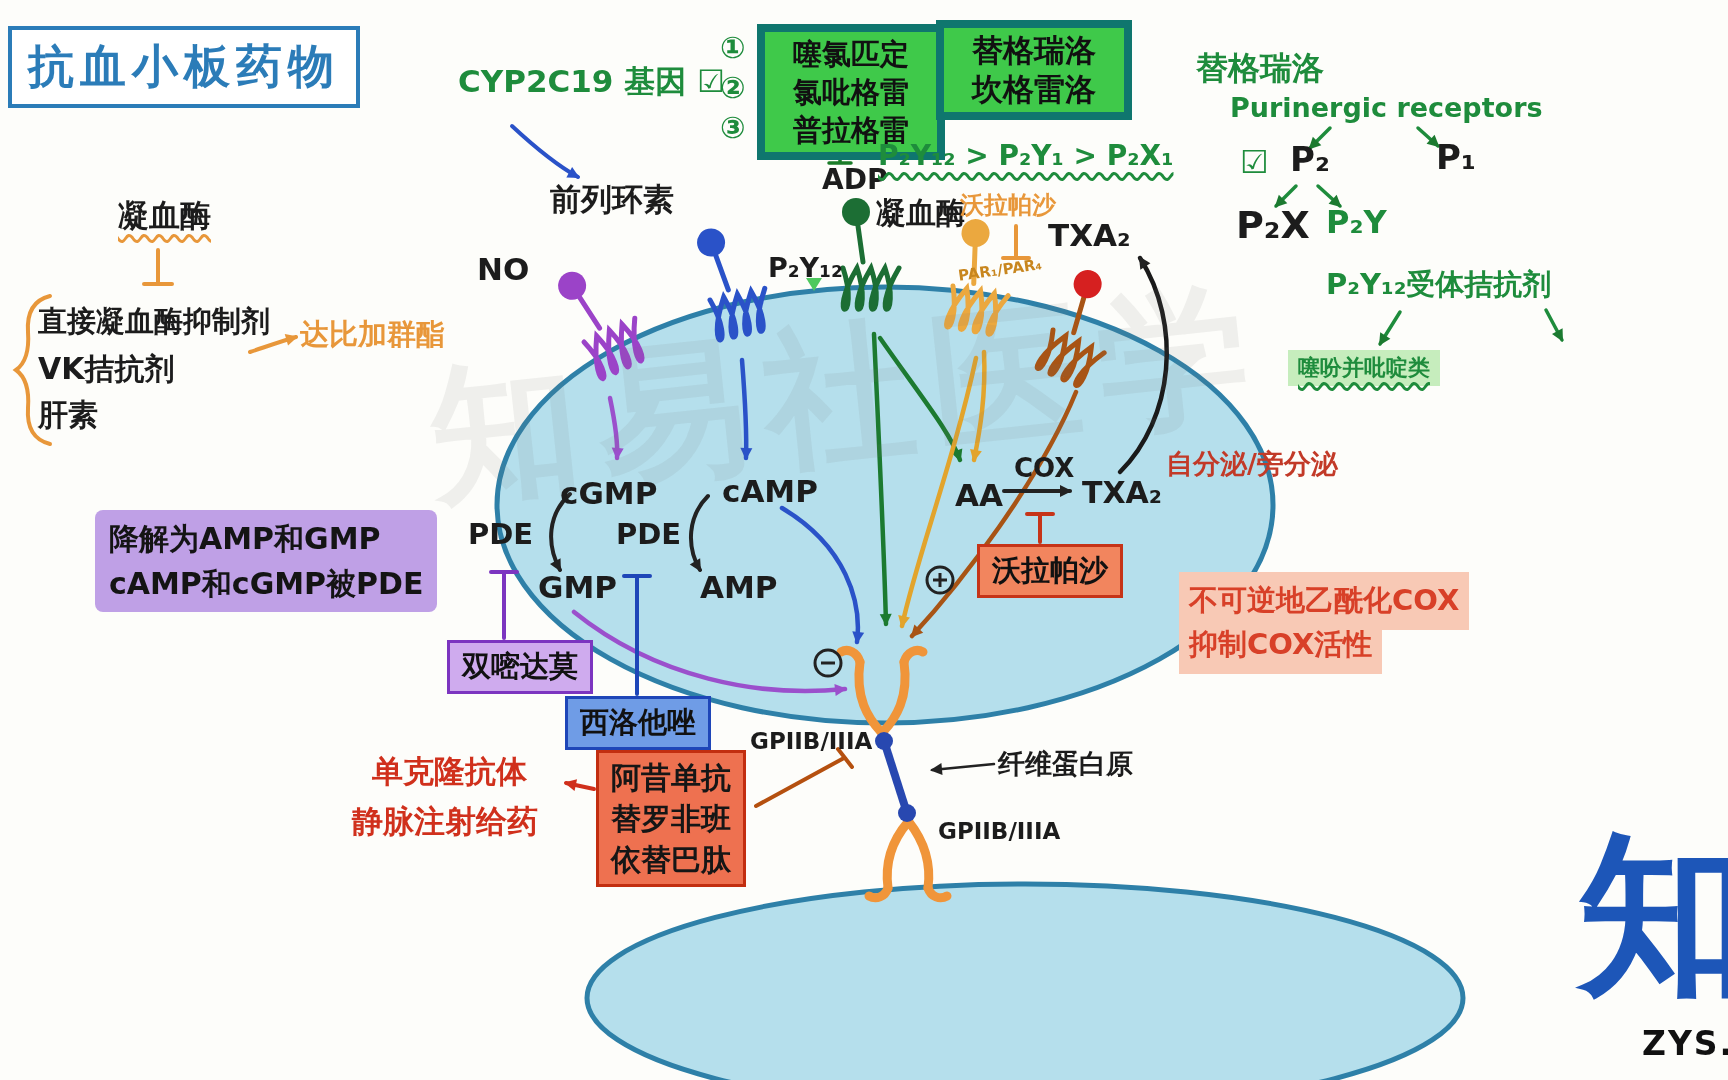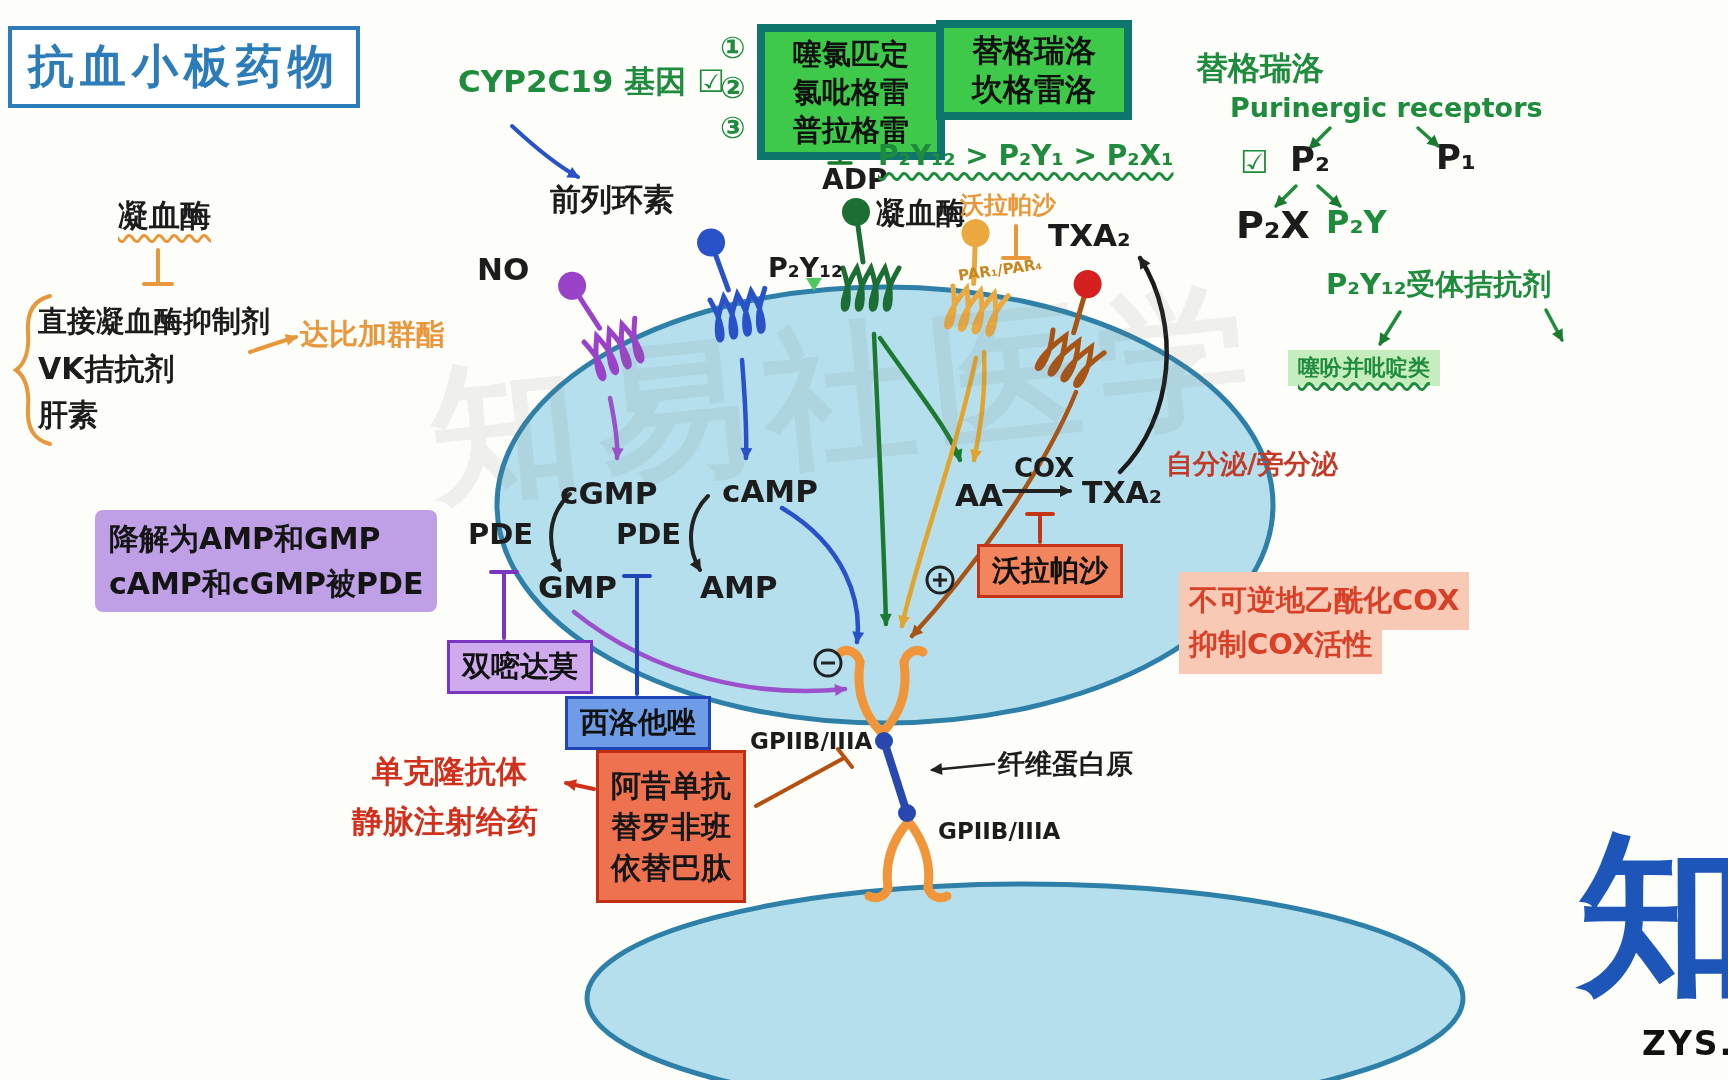--- a/index.html
+++ b/index.html
@@ -21,21 +21,21 @@
   }
   .num-col { position:absolute; left:720px; top:28px; font-size:30px; line-height:40px; color:#1e8c3c; text-align:center; }
   .green-box { position:absolute; background:#3fc94a; border:8px solid #0f766e; padding:3px 28px; font-size:29px; line-height:38px; color:#111; }
   .green-box.two { font-size:31px; line-height:39px; }
   .purple-note { position:absolute; left:95px; top:510px; background:#bfa0e6; padding:6px 14px; font-size:30px; line-height:45px; border-radius:8px; color:#141414; }
   .pill { position:absolute; padding:4px 12px; font-size:29px; color:#111; }
   .pill.purple { background:#cfabee; border:3px solid #7c35c0; }
   .pill.bluebg { background:#6f9ce6; border:3px solid #1e46b8; }
   .pill.salmon { background:#f2855e; border:3px solid #c63418; }
   .cox-note { position:absolute; background:#f8c9b5; color:#d84028; font-size:29px; padding:9px 10px;margin-left:37px; }
-  .red-box { position:absolute; left:596px; top:750px; background:#ee7150; border:3px solid #c22e10; padding:12px 12px; font-size:30px; line-height:41px; color:#161616; }
+  .red-box { position:absolute; left:596px; top:750px; background:#ee7150; border:3px solid #c22e10; padding:4px 12px; font-size:30px; line-height:41px; color:#161616; }
   .lightgreen-box { position:absolute; left:1288px; top:350px; background:#c6edbd; color:#1e8c3c; font-size:22px; padding:3px 10px;
     text-decoration:underline wavy #1e8c3c 3px; text-underline-offset:7px; }
   .watermark { position:absolute; left:420px; top:340px; font-size:150px; letter-spacing:18px;
     color:rgba(120,120,120,0.10); transform:rotate(-6deg); transform-origin:left top; }
   .logo-glyph { position:absolute; left:1578px; top:798px; font-size:175px; color:#1d56b8; }
   .logo-site  { position:absolute; left:1642px; top:1024px; font-size:33px; color:#111; letter-spacing:2px; }
 </style>
 </head>
 <body>
 

